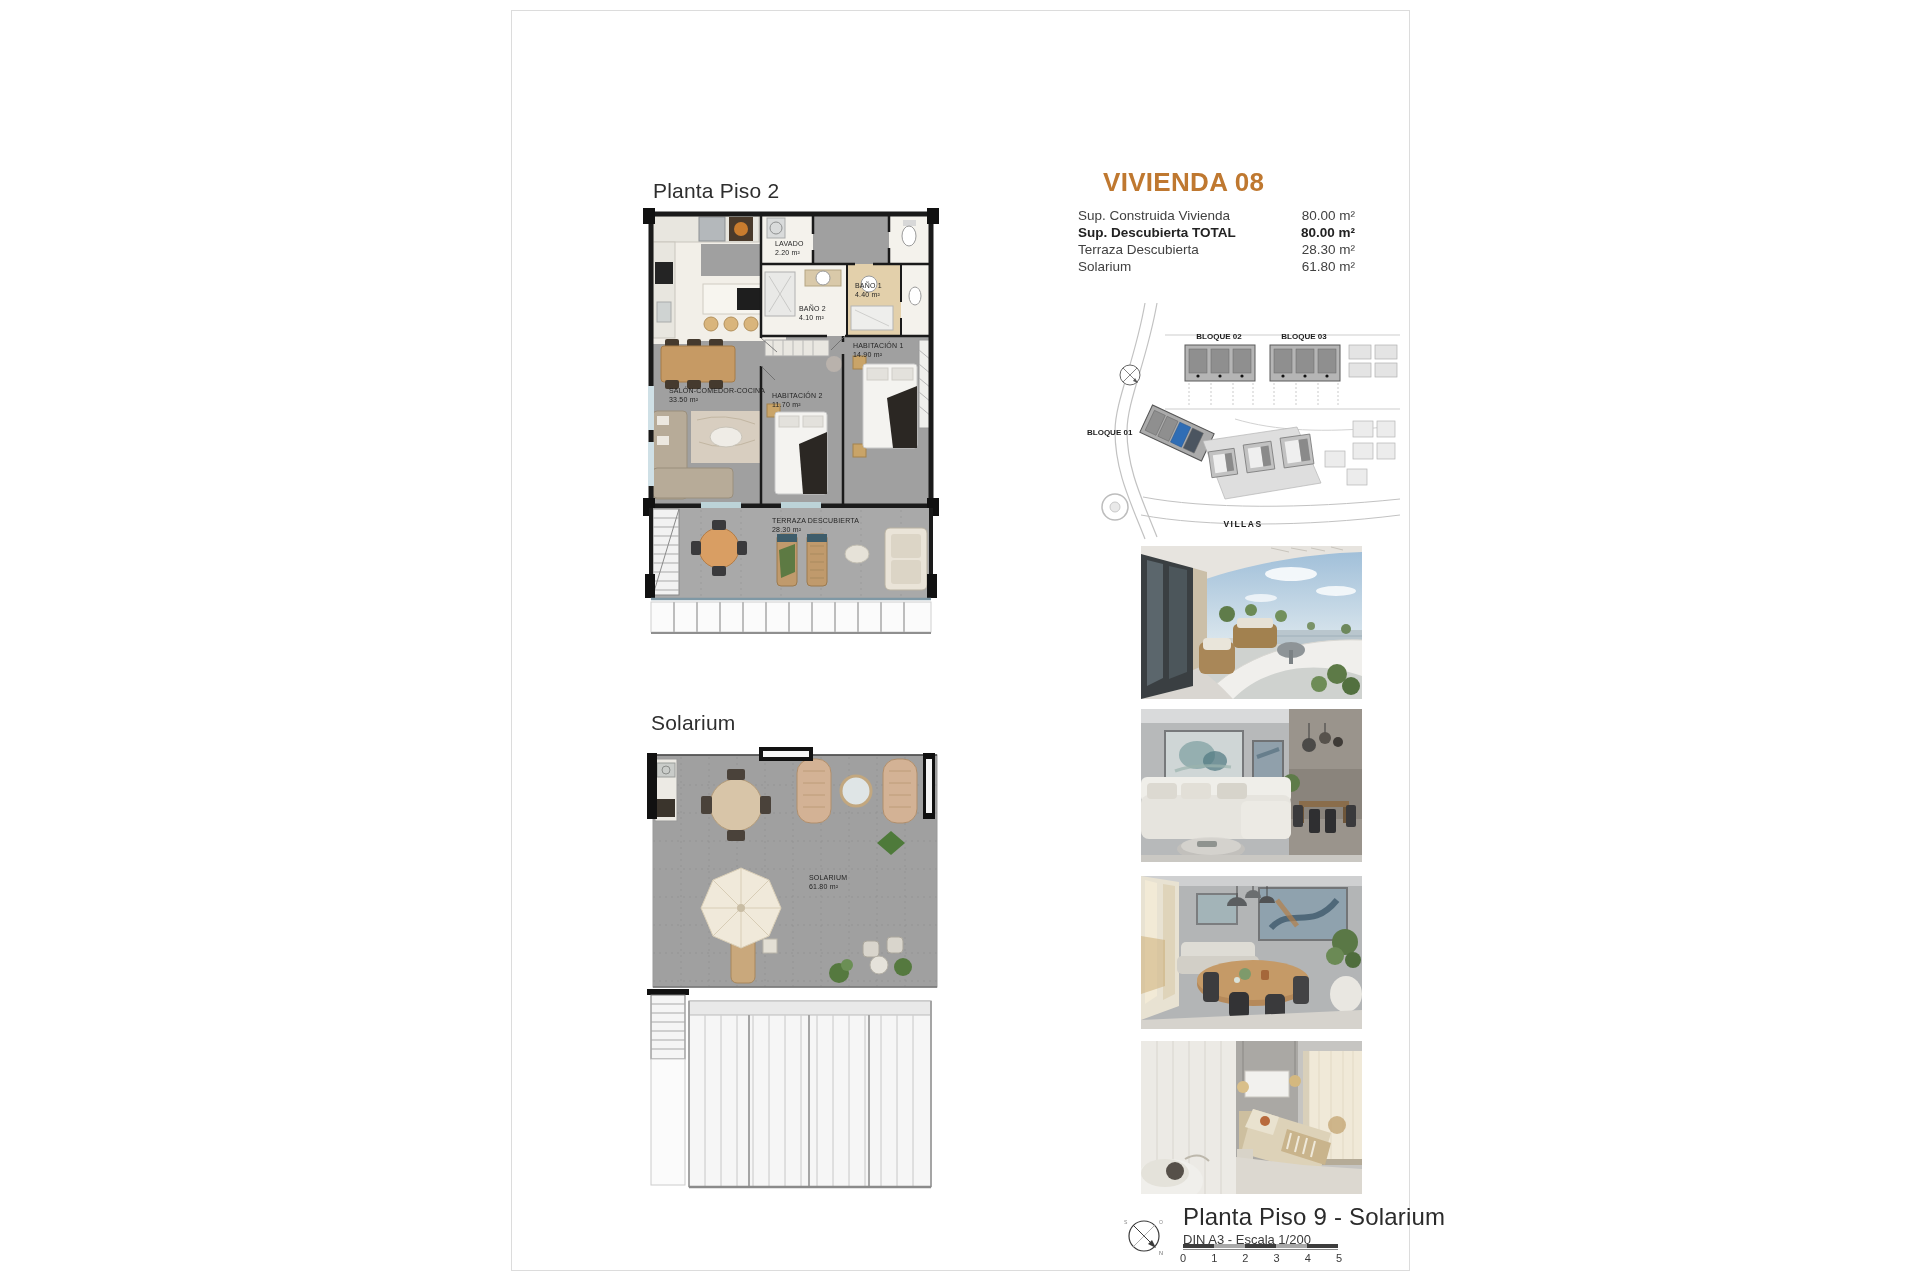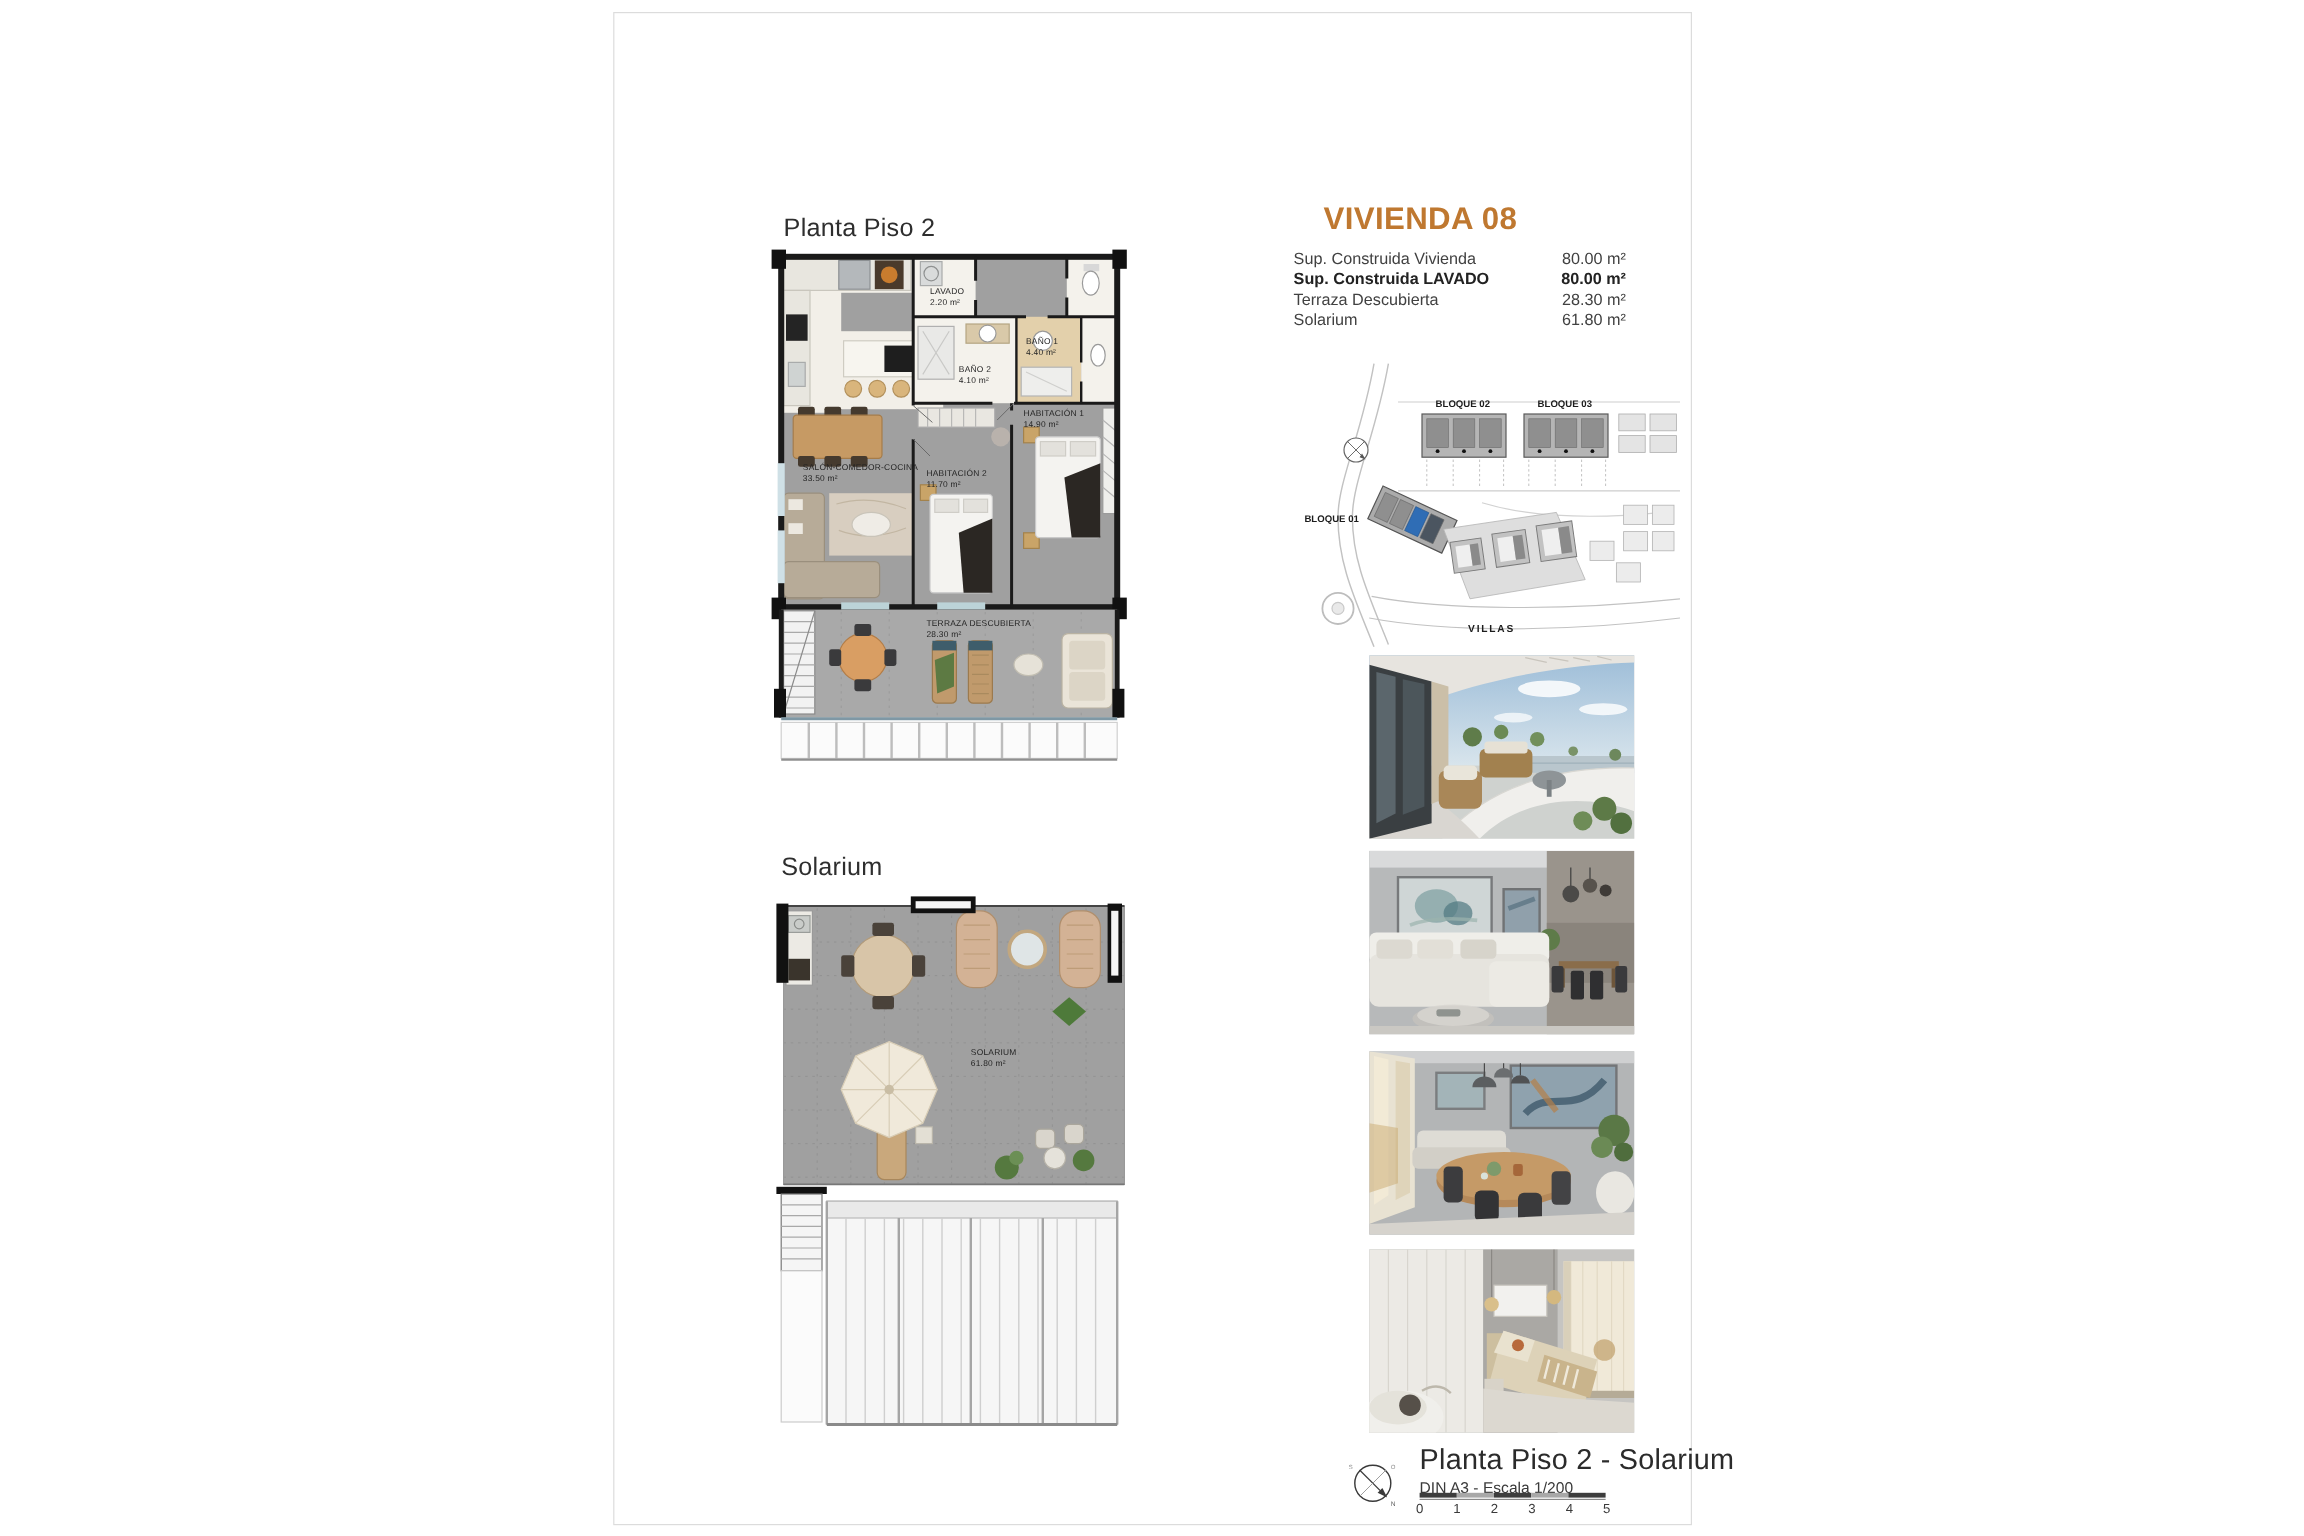--- a/index.html
+++ b/index.html
@@ -256,21 +256,21 @@
   </div>
 
   <div class="abs unit-title" style="left:591px;top:156px;">VIVIENDA 08</div>
 
   <div class="abs areas" style="left:566px;top:196px;">
     <div class="area-row">
       <span>Sup. Construida Vivienda</span>
       <span>80.00 m²</span>
     </div>
     <div class="area-row bold">
-      <span>Sup. Construida LAVADO</span>
+      <span>Sup. Descubierta TOTAL</span>
       <span>80.00 m²</span>
     </div>
     <div class="area-row">
       <span>Terraza Descubierta</span>
       <span>28.30 m²</span>
     </div>
     <div class="area-row">
       <span>Solarium</span>
       <span>61.80 m²</span>
     </div>
@@ -508,21 +508,21 @@
     <svg viewBox="0 0 50 50" width="50" height="50">
       <circle cx="25" cy="25" r="15" fill="none" stroke="#3a3a3a" stroke-width="1.2"></circle>
       <line x1="14" y1="14" x2="36" y2="36" stroke="#3a3a3a"></line>
       <line x1="36" y1="14" x2="14" y2="36" stroke="#9a9a9a" stroke-width=".8"></line>
       <polygon points="37,37 29,33 33,29" fill="#3a3a3a"></polygon>
       <text x="40" y="13" font-size="5" fill="#888">O</text>
       <text x="5" y="13" font-size="5" fill="#888">S</text>
       <text x="40" y="44" font-size="5.5" fill="#666">N</text>
     </svg>
   </div>
-  <div class="abs footer-title" style="left:671px;top:1192px;">Planta Piso 2 - Solarium</div>
+  <div class="abs footer-title" style="left:671px;top:1192px;">Planta Piso 9 - Solarium</div>
   <div class="abs footer-note" style="left:671px;top:1221px;">DIN A3 - Escala 1/200</div>
   <div class="abs" style="left:671px;top:1238px;width:155px;height:1px;background:#8a8a8a;"></div>
   <div class="abs scalebar" style="left:671px;top:1233px;">
     <div class="sb-d"></div>
     <div class="sb-l"></div>
     <div class="sb-d"></div>
     <div class="sb-l"></div>
     <div class="sb-d"></div>
   </div>
   <div class="abs scale-nums" style="left:666px;top:1241px;">

